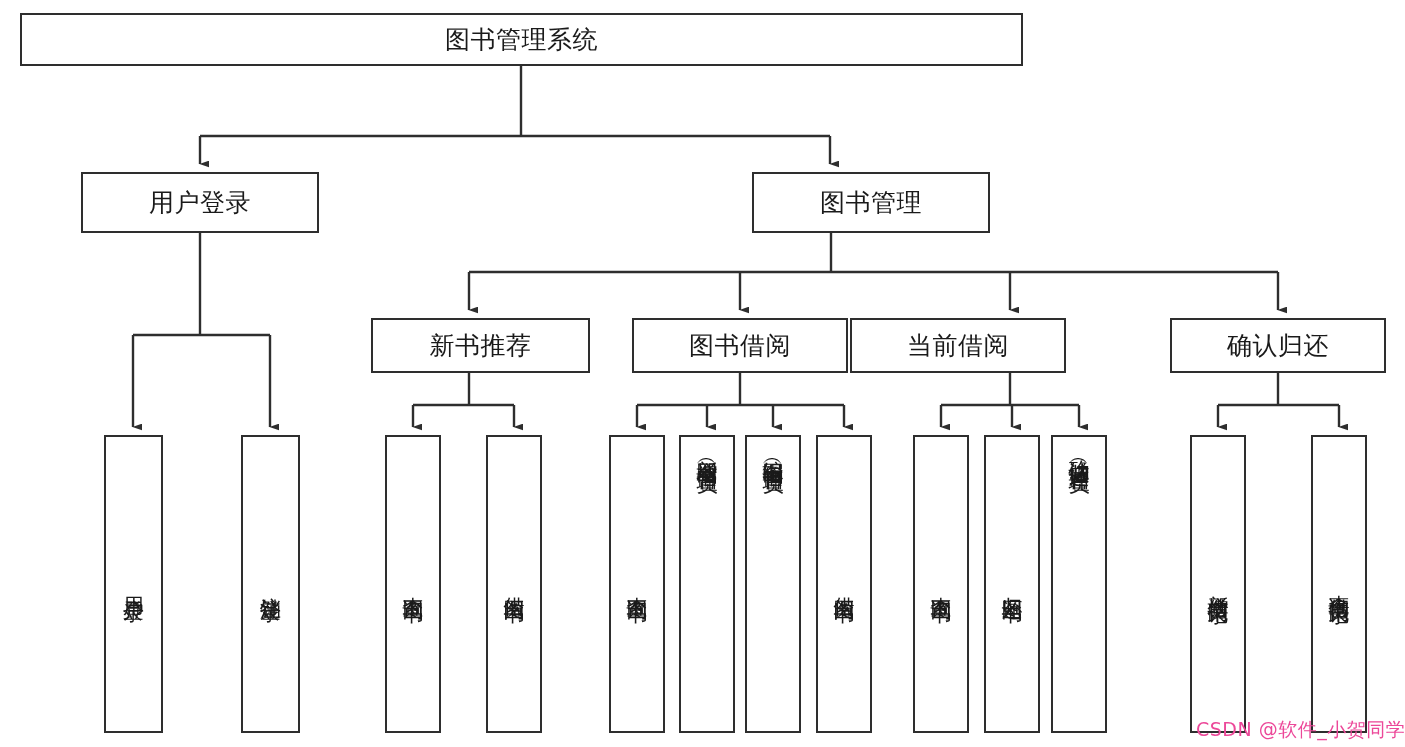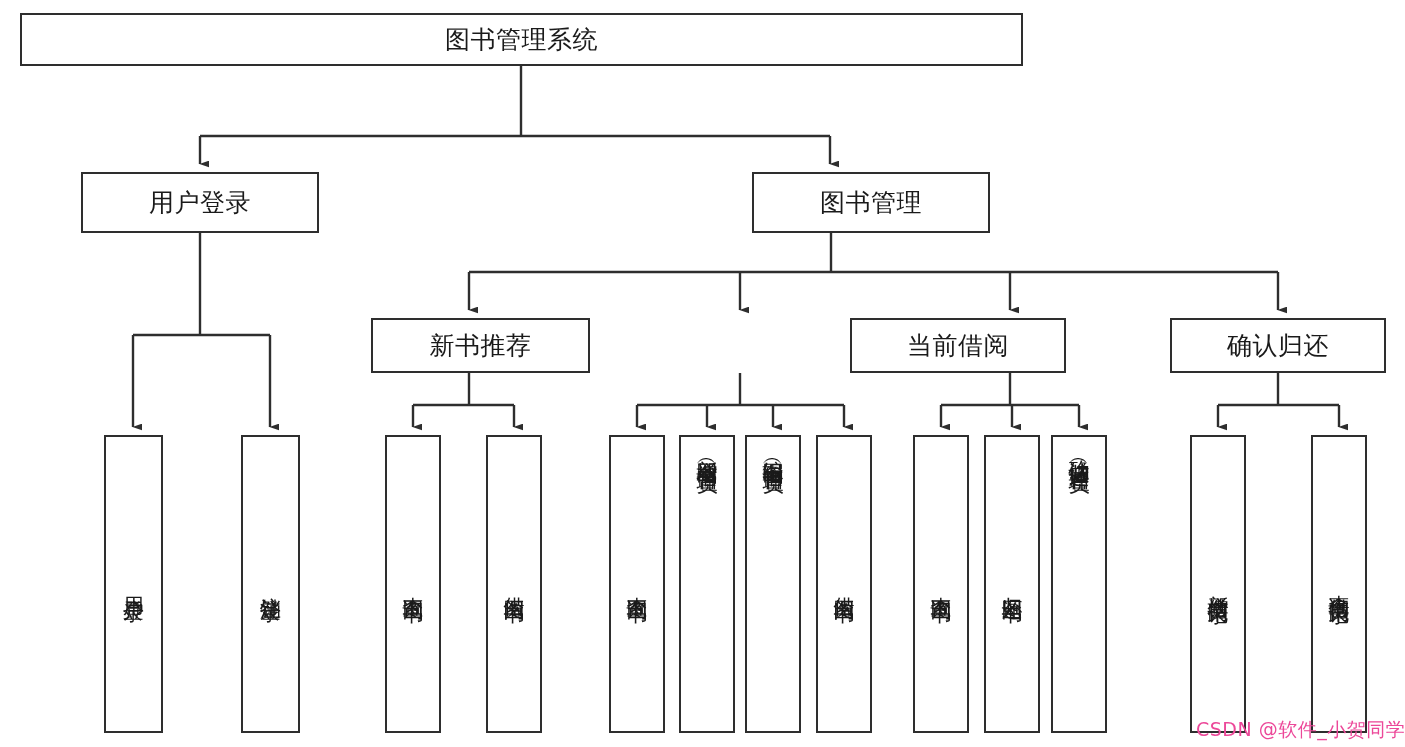--- a/index.html
+++ b/index.html
@@ -128,20 +128,23 @@
   <div class="node horizontal" id="node-l2-0" style="left: 81px; top: 172px; width: 238px; height: 61px;">
     <span class="node-label">用户登录</span>
   </div>
   <div class="node horizontal" id="node-l2-1" style="left: 712px; top: 172px; width: 238px; height: 61px; margin-left: 40px;">
     <span class="node-label">图书管理</span>
   </div>
 
   <div class="node horizontal" id="node-l3-0" style="left: 360px; top: 318px; width: 219px; height: 55px; margin-left: 11px;">
     <span class="node-label">新书推荐</span>
   </div>
+  <div class="node horizontal" id="node-l3-1" style="left: 632px; top: 318px; width: 216px; height: 55px;">
+    <span class="node-label">图书借阅</span>
+  </div>
   <div class="node horizontal" id="node-l3-2" style="left: 850px; top: 318px; width: 216px; height: 55px;">
     <span class="node-label">当前借阅</span>
   </div>
   <div class="node horizontal" id="node-l3-3" style="left: 1170px; top: 318px; width: 216px; height: 55px;">
     <span class="node-label">确认归还</span>
   </div>
 
   <div class="node vertical" id="node-leaf-0" style="left: 104px; top: 435px; width: 59px; height: 298px;">
     <span class="node-label">用户登录</span>
   </div>

